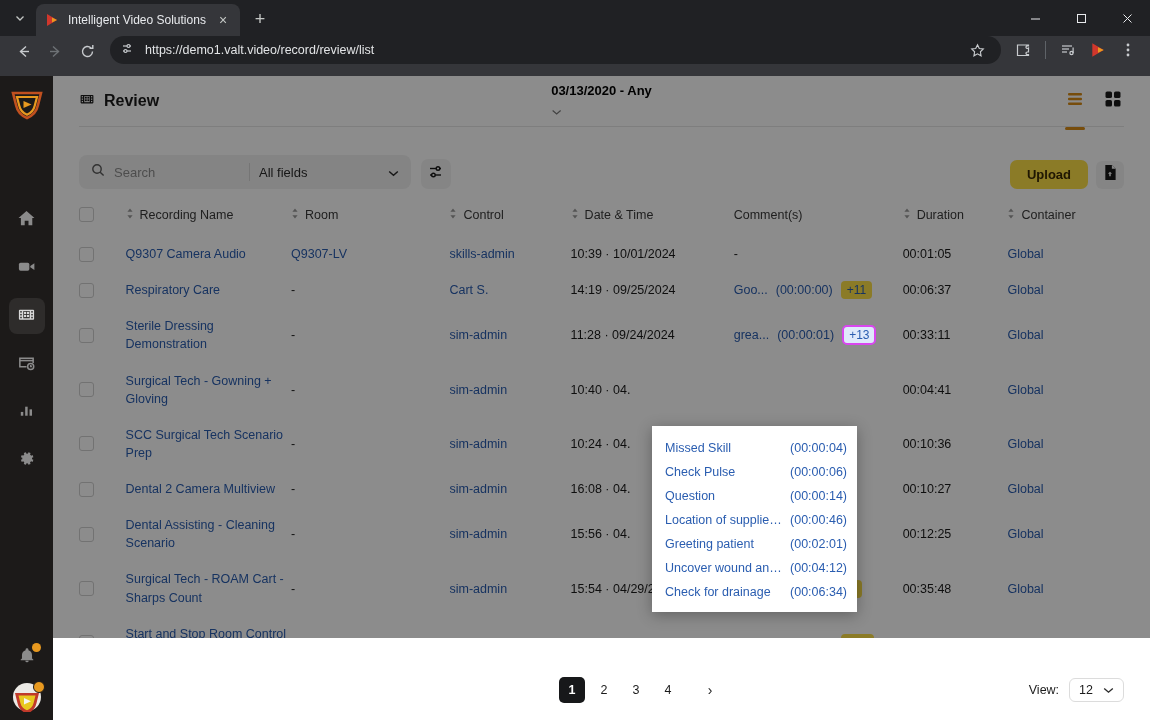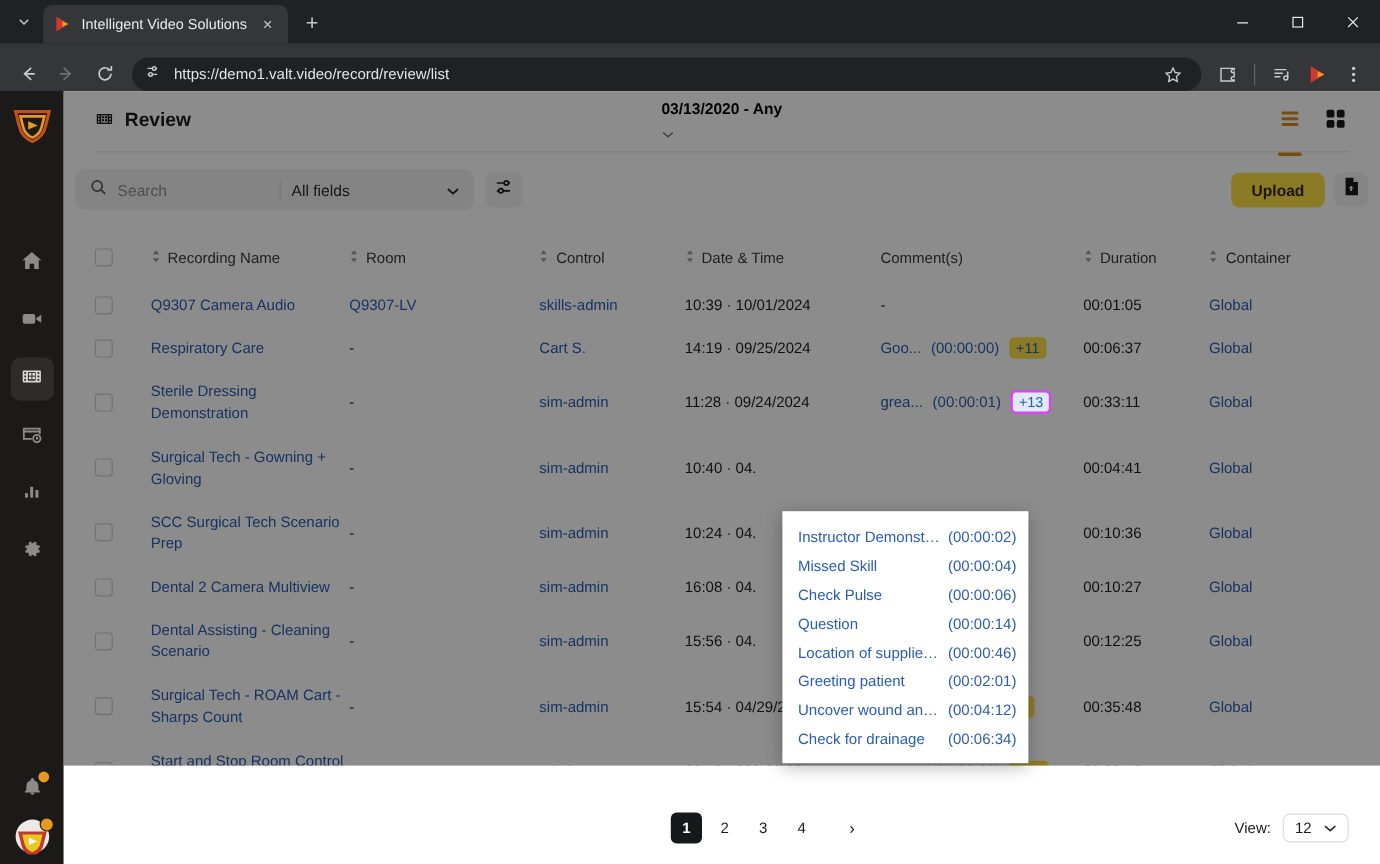--- a/index.html
+++ b/index.html
@@ -22,21 +22,21 @@
     display: flex; align-items: center; padding: 0 8px; gap: 8px; position: relative;
   }
   .tab-fav { width: 16px; height: 16px; flex: 0 0 16px; display:flex; align-items:center; justify-content:center;}
   .tab-title { color: #e8eaed; font-size: 12px; white-space: nowrap; overflow: hidden; text-overflow: ellipsis; flex: 1; }
   .tab-close { color: #c4c7c5; font-size: 14px; width: 18px; height: 18px; display: flex; align-items: center; justify-content: center; border-radius: 50%; }
   .newtab { width: 28px; height: 28px; margin-left: 6px; margin-bottom: 3px; color: #c4c7c5;
             font-size: 18px; display: flex; align-items: center; justify-content: center; border-radius: 50%; }
   .wincontrols { position: absolute; right: 0; top: 0; height: 36px; display: flex; }
   .winbtn { width: 46px; height: 36px; display: flex; align-items: center; justify-content: center; color: #e8eaed; }
 
-  .toolbar { height: 40px; background: #35363a; display: flex; align-items: flex-end; padding: 0 8px; gap: 2px; }
+  .toolbar { height: 40px; background: #35363a; display: flex; align-items: flex-start; padding: 0 8px; gap: 2px; }
   .navbtn { width: 30px; height: 30px; display: flex; align-items: center; justify-content: center; border-radius: 50%; color: #c8cbce; }
   .navbtn.dim { color: #6e7276; }
   .omnibox {
     flex: 1; height: 28px; background: #202124; border-radius: 14px; margin: 0 6px;
     display: flex; align-items: center; padding: 0 10px; gap: 10px; position: relative;
   }
   .omnibox-url { color: #e2e4e6; font-size: 12.5px; flex: 1; white-space: nowrap; overflow: hidden; }
   .omni-right { display: flex; align-items: center; gap: 2px; }
   .toolbar-icon { width: 28px; height: 28px; display: flex; align-items: center; justify-content: center; color: #c8cbce; border-radius: 50%; }
   .divider-v { width: 1px; height: 18px; background: #5f6368; margin: 0 6px; }
@@ -71,21 +71,21 @@
     position: absolute; left: 50%; transform: translateX(-50%);
     display: flex; align-items: flex-start; gap: 6px; font-size: 13px; font-weight: bold; color: #000000; flex-direction: column;
   }
   .view-toggles { margin-left: auto; display: flex; align-items: center; gap: 16px; position: relative; }
   .view-toggle { width: 22px; height: 22px; display: flex; align-items: center; justify-content: center; position: relative; }
   .view-toggle.active { color: #d98c16; }
   .active-underline { position: absolute; bottom: -18px; left: 1px; width: 20px; height: 3px; background: #d98c16; border-radius: 2px; }
 
   .hr { height: 1px; background: #e6e6e6; margin: 0 26px; }
 
-  .toolbar-row { height: 62px; display: flex; align-items: center; padding: 0 10px; gap: 10px; }
+  .toolbar-row { height: 62px; display: flex; align-items: flex-end; padding: 0 26px; gap: 10px; }
   .searchbar {
     width: 332px; height: 34px; background: #f1f1f1; border-radius: 8px;
     display: flex; align-items: center; padding: 0 12px; gap: 9px;
   }
   .searchbar .sep { width: 1px; height: 18px; background: #d6d6d6; }
   .search-input { border: none; outline: none; background: transparent; font-size: 13px; color: #2b2b2b; width: 126px;
                   font-family: "Liberation Sans", sans-serif; }
   .search-input::placeholder { color: #8d8d8d; }
   .fields-select { flex: 1; display: flex; align-items: center; justify-content: space-between; font-size: 13px; color: #2b2b2b; }
   .filter-btn { width: 30px; height: 30px; background: #f3f3f3; border-radius: 7px; display: flex; align-items: center; justify-content: center; }
@@ -704,24 +704,20 @@
           </tbody>
         </table>
       </div>
 
       <div class="row-clip"></div>
 
       <div class="dim-overlay"></div>
 
       <div class="popup">
         <div class="popup-row">
-          <span class="popup-label">Instructor Demonstr...</span>
-          <span class="popup-time">(00:00:02)</span>
-        </div>
-        <div class="popup-row">
           <span class="popup-label">Missed Skill</span>
           <span class="popup-time">(00:00:04)</span>
         </div>
         <div class="popup-row">
           <span class="popup-label">Check Pulse</span>
           <span class="popup-time">(00:00:06)</span>
         </div>
         <div class="popup-row">
           <span class="popup-label">Question</span>
           <span class="popup-time">(00:00:14)</span>

